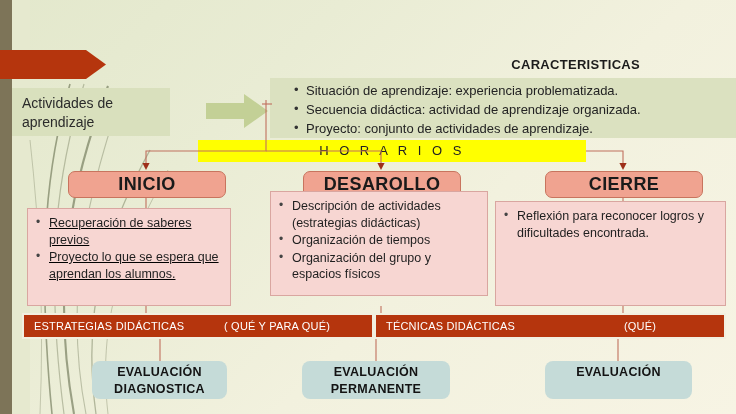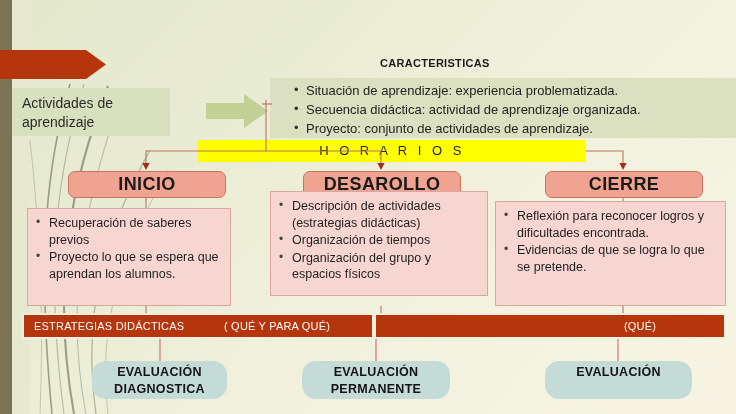--- a/index.html
+++ b/index.html
@@ -24,21 +24,21 @@
   }
   
   .chevron{
     position:absolute;left:0px;top:50px;width:106px;height:29px;
     background:#b5350d;
     clip-path:polygon(0 0, 86px 0, 106px 50%, 86px 100%, 0 100%);
   }
   
   .hdr{position:absolute;font-weight:bold;color:#1c1c1c;}
   .hdr-elementos{left:106px;top:62px;width:180px;font-size:13.5px;text-align:center;letter-spacing:.3px;}
-  .hdr-caract{left:380px;top:57px;width:260px;font-size:11px;text-align:left;letter-spacing:.3px;}
+  .hdr-caract{left:380px;top:57px;width:260px;font-size:13px;text-align:right;letter-spacing:.3px;}
   
   .act-box{
     position:absolute;left:12px;top:88px;width:158px;height:48px;
     background:#d9e0bd;color:#2b2b2b;font-size:14px;line-height:19px;
     padding:6px 10px;box-sizing:border-box;
   }
   
   .green-arrow{position:absolute;left:206px;top:94px;width:62px;height:34px;}
   
   .caract-box{
@@ -70,38 +70,38 @@
   
   .cbox{
     position:absolute;background:#f7d6d2;border:1.2px solid #d9a6a0;
     box-sizing:border-box;padding:6px 8px 6px 6px;
   }
   .cbox ul{margin:0;padding:0;list-style:none;}
   .cbox li{
     font-size:12.5px;line-height:16.5px;color:#1f1f1f;position:relative;padding-left:15px;margin-bottom:1px;
   }
   .cbox li:before{content:"•";position:absolute;left:2px;top:-1px;font-size:12px;color:#444;}
-  .cbox-inicio{left:27px;top:208px;width:204px;height:98px;}
+  .cbox-inicio{left:27px;top:208px;width:204px;height:98px;text-decoration:underline;}
   .cbox-desarrollo{left:270px;top:191px;width:218px;height:105px;}
   .cbox-cierre{left:495px;top:201px;width:231px;height:105px;}
   
   .redbar{
     position:absolute;height:26px;background:#b5350d;border:2px solid #f2efe0;
     box-sizing:border-box;color:#fff;font-size:11px;letter-spacing:.2px;
   }
   .redbar span{position:absolute;top:5px;white-space:nowrap;}
   .redbar .lbl{left:10px;}
   .redbar .qty{}
   .redbar-1{left:22px;top:313px;width:352px;}
   .redbar-1 .qty{left:200px;}
   .redbar-2{left:374px;top:313px;width:352px;}
   .redbar-2 .qty{left:248px;}
   
   .evalbox{
-    position:absolute;height:38px;background:#c5dbd8;border-radius:14px;
+    position:absolute;height:38px;background:#c5dbd8;border-radius:8px;
     color:#131313;font-weight:bold;font-size:12.5px;text-align:center;
     line-height:17px;padding-top:3px;box-sizing:border-box;letter-spacing:.3px;
   }
   .eval-1{left:92px;top:361px;width:135px;}
   .eval-2{left:302px;top:361px;width:148px;}
   .eval-3{left:545px;top:361px;width:147px;}
 </style>
 </head>
 <body>
 
@@ -188,29 +188,29 @@
     <ul>
       <li>Descripción de actividades (estrategias didácticas)</li>
       <li>Organización de tiempos</li>
       <li>Organización del grupo y espacios físicos</li>
     </ul>
   </div>
 
   <div class="cbox cbox-cierre">
     <ul>
       <li>Reflexión para reconocer logros y dificultades encontrada.</li>
-      <li>Evidencias de que se logra lo que se pretende.</li>
     </ul>
   </div>
 
   <div class="redbar redbar-1">
     <span class="lbl">ESTRATEGIAS DIDÁCTICAS</span>
     <span class="qty">( QUÉ Y PARA QUÉ)</span>
   </div>
   <div class="redbar redbar-2">
+    <span class="lbl">TÉCNICAS DIDÁCTICAS</span>
     <span class="qty">(QUÉ)</span>
   </div>
 
   <div class="evalbox eval-1">
     <div>EVALUACIÓN</div>
     <div>DIAGNOSTICA</div>
   </div>
   <div class="evalbox eval-2">
     <div>EVALUACIÓN</div>
     <div>PERMANENTE</div>

